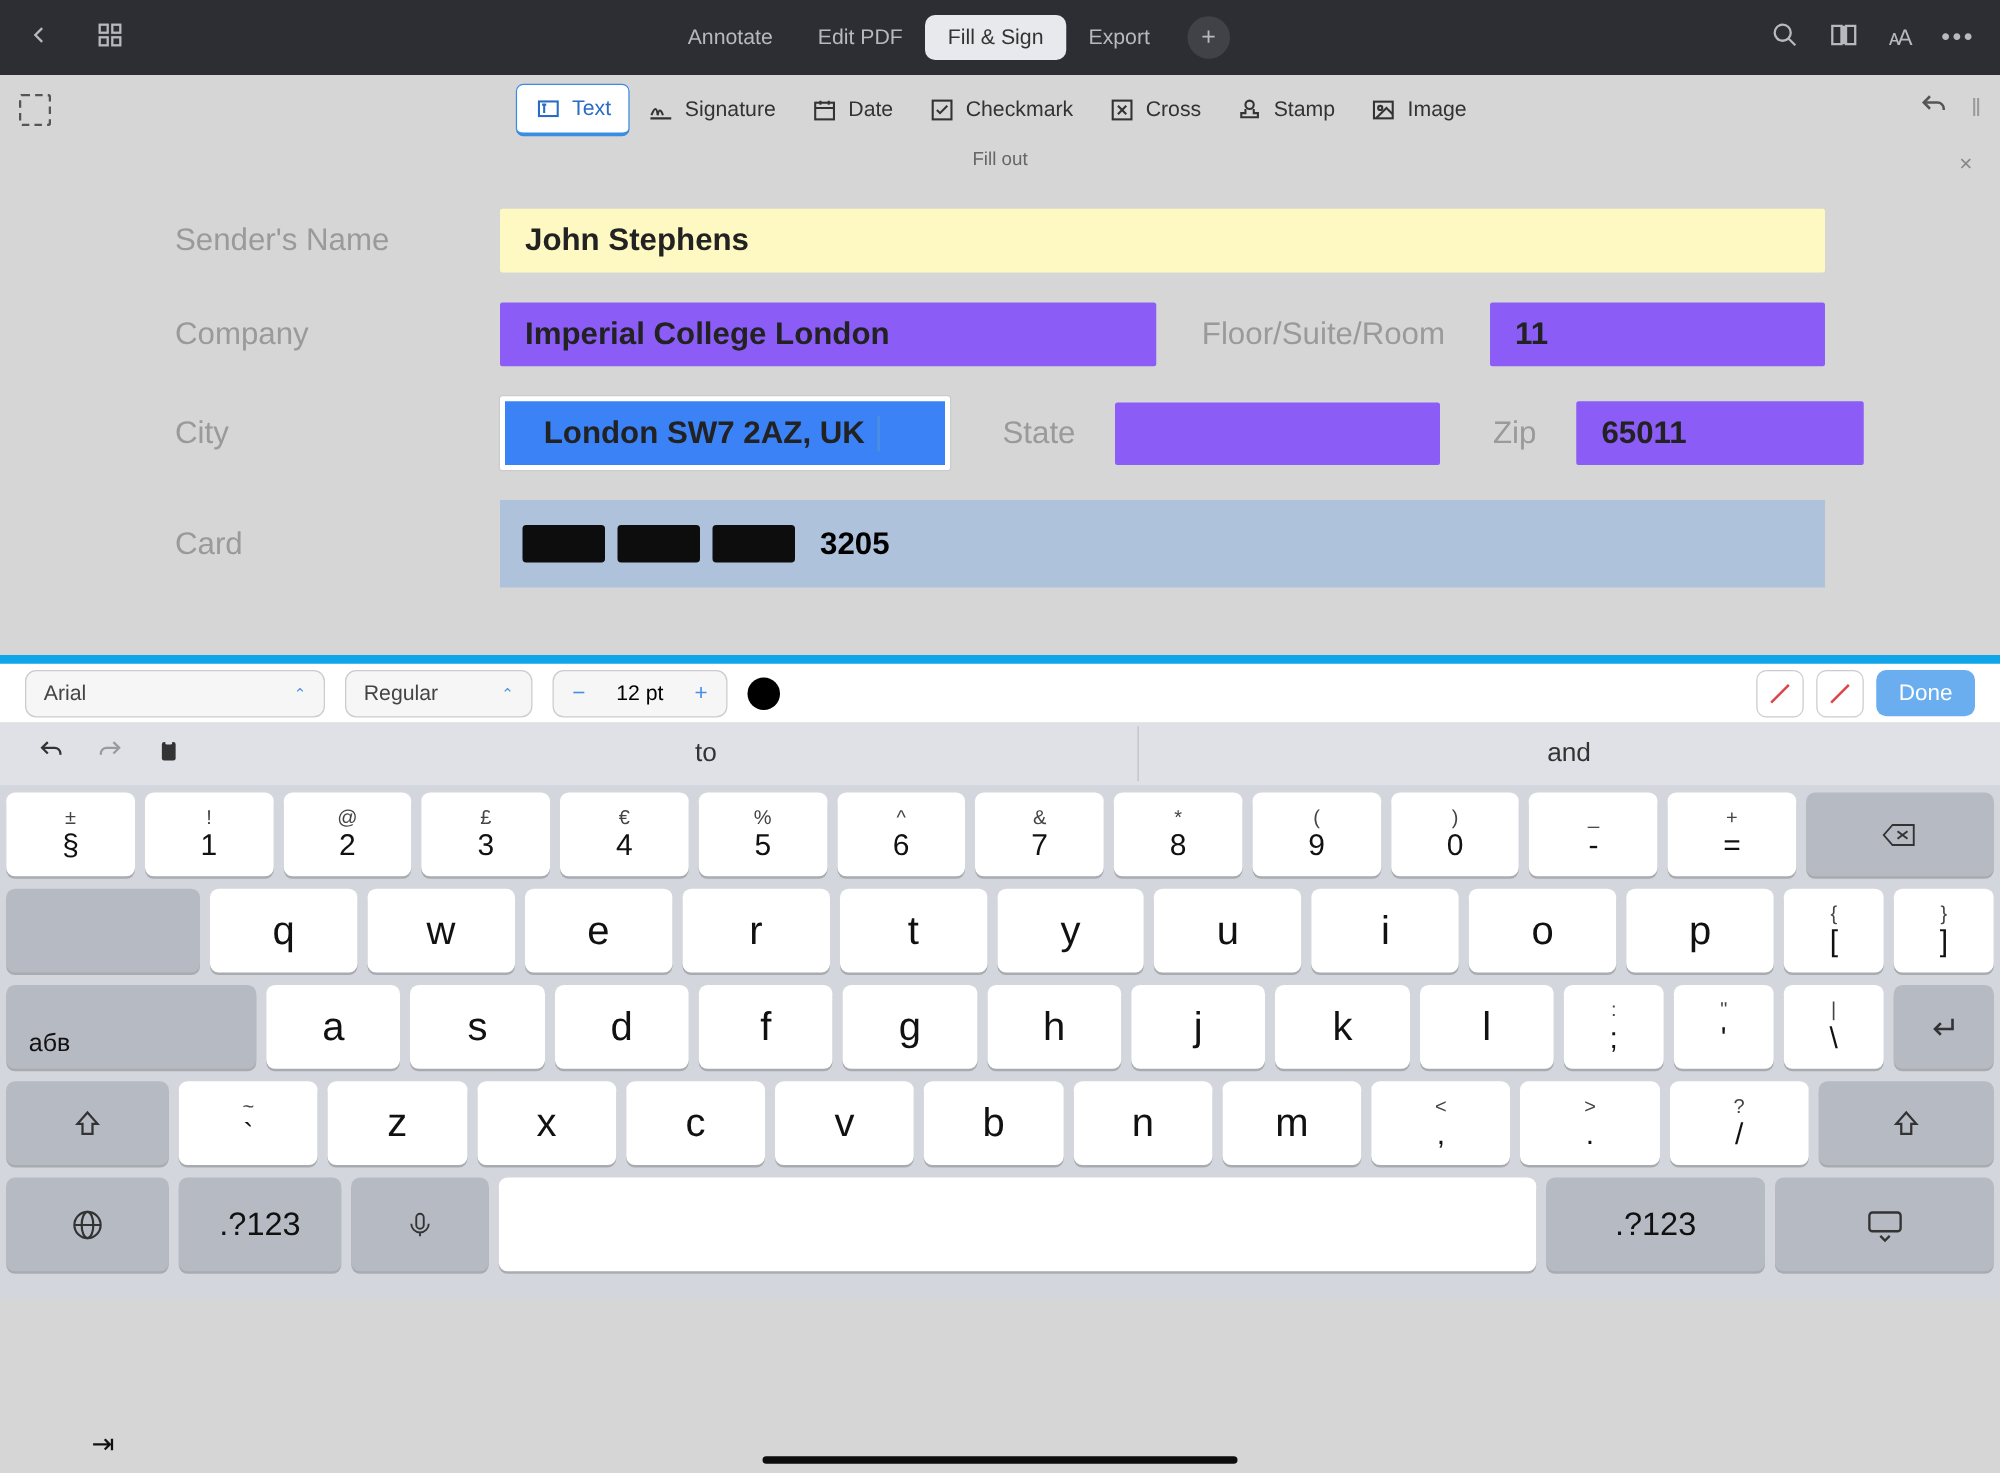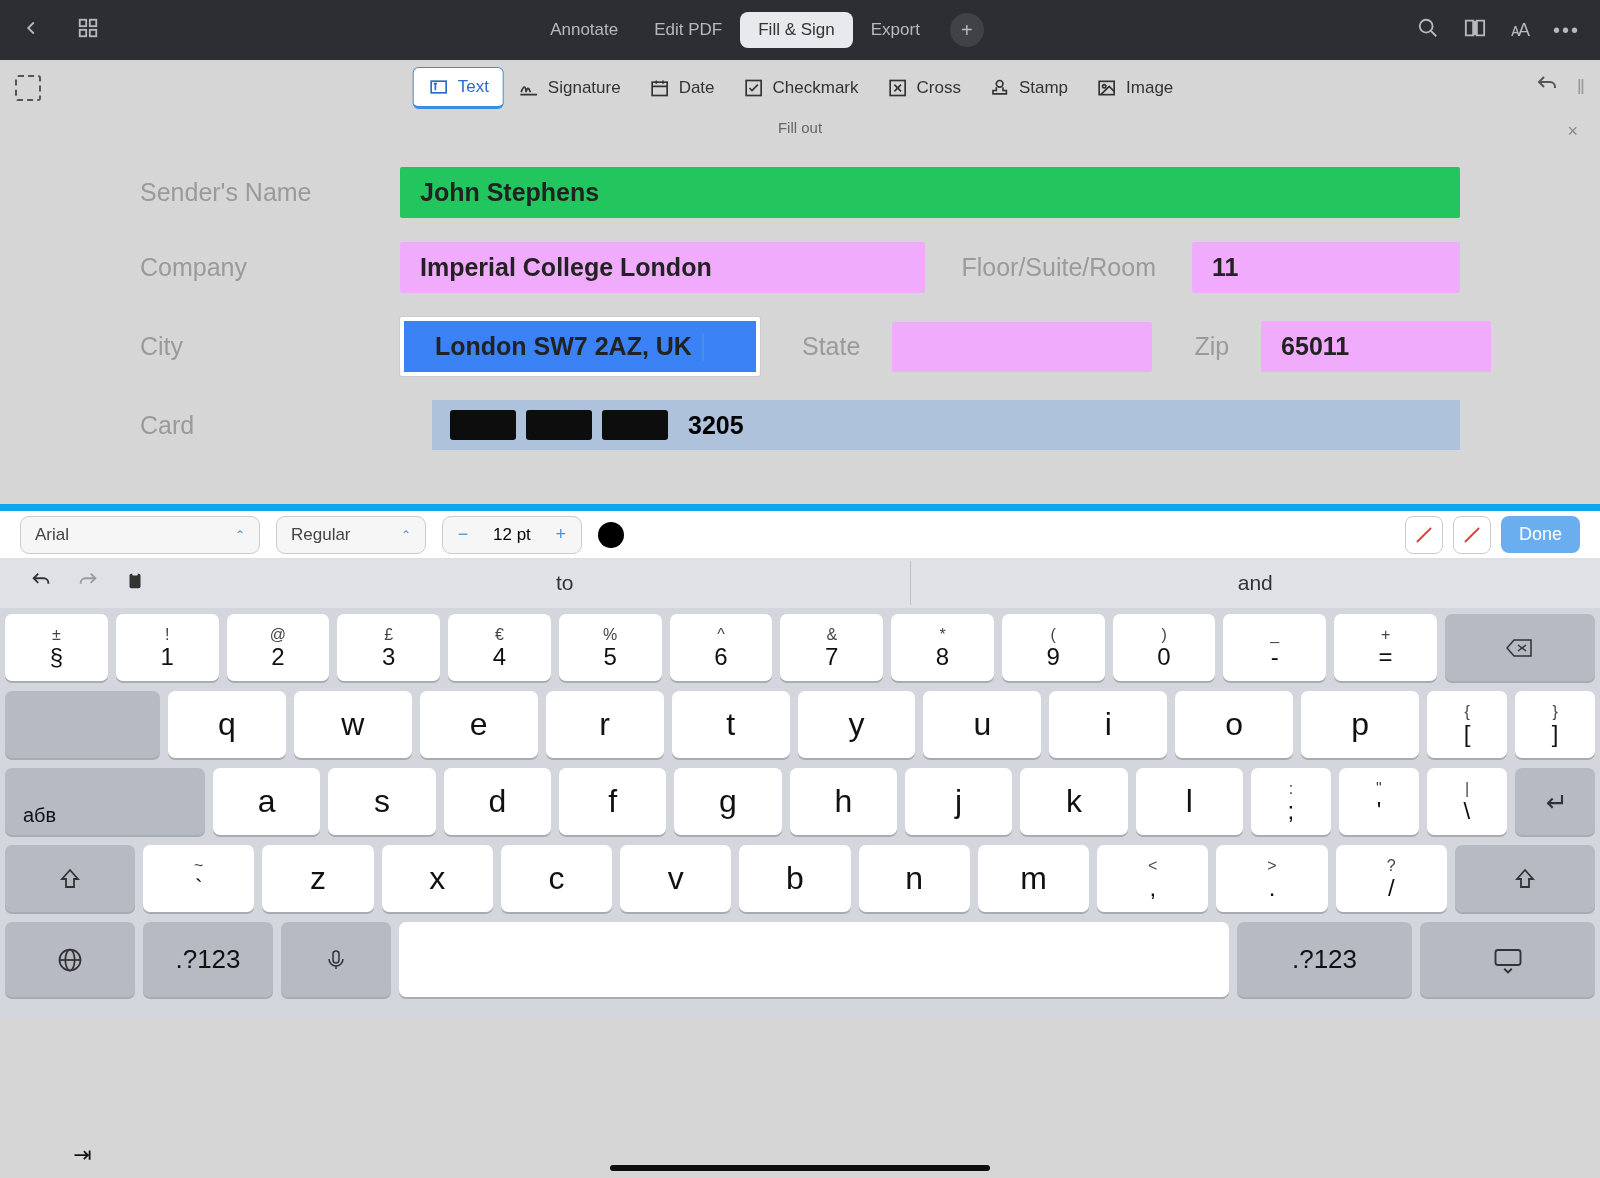--- a/index.html
+++ b/index.html
@@ -28,29 +28,29 @@
     .fillout-row { height: 32px; background: #d6d6d6; text-align: center; position: relative; font-size: 15px; color: #666; padding-top: 4px; }
     .close-x { position: absolute; right: 22px; top: 6px; color: #888; font-size: 18px; cursor: pointer; }
 
     
     .canvas { background: #d6d6d6; padding: 20px 140px 30px 140px; }
     .form-row { display: flex; align-items: center; margin-bottom: 24px; gap: 20px; }
     .label { width: 240px; font-size: 25px; color: #9a9a9a; flex-shrink: 0; }
     .label.mid { width: auto; padding: 0 16px; }
     .label.small { width: auto; padding: 0 12px 0 22px; }
     .field { flex: 1; padding: 11px 20px; font-size: 25px; font-weight: 600; color: #222; border-radius: 2px; min-height: 50px; }
-    .f-pink { background: #22c55e; }
-    .f-blue { background: #f0abfc; }
+    .f-pink { background: #fef9c3; }
+    .f-blue { background: #8b5cf6; }
     .f-yellow { background: #3b82f6; border: 4px solid #fff; position: relative; box-shadow: 0 0 0 1px #ccc; padding-left: 31px; }
     .f-yellow::after { content: ''; position: absolute; right: 52px; top: 12px; width: 2px; height: 28px; background: #4a90e2; }
     .field.w-company { max-width: 568px; }
     .field.w-suite { width: 268px; flex: none; }
     .field.w-state { width: 260px; flex: none; }
     .field.w-zip { width: 230px; flex: none; }
-    .card-field { background: #aec2db; flex: 1; padding: 10px 18px; display: flex; align-items: center; gap: 10px; margin-left: 32px; }
+    .card-field { background: #aec2db; flex: 1; padding: 20px 18px; display: flex; align-items: center; gap: 10px; }
     .card-block { width: 66px; height: 30px; background: #0d0d0d; border-radius: 3px; }
     .card-vis { font-size: 25px; font-weight: 600; margin-left: 10px; }
 
     
     .format-bar { height: 54px; background: #fff; display: flex; align-items: center; padding: 0 20px; gap: 16px; border-top: 7px solid #0ea5e9; }
     .dd { display: flex; align-items: center; padding: 0 14px; height: 38px; border: 1px solid #ccc; border-radius: 9px; font-size: 17px; color: #444; background: #f6f6f6; }
     .dd .chev { margin-left: auto; color: #4a90e2; font-size: 12px; }
     .dd.font { width: 240px; }
     .dd.weight { width: 150px; }
     .stepper { display: flex; align-items: center; height: 38px; border: 1px solid #ccc; border-radius: 9px; background: #f6f6f6; }

